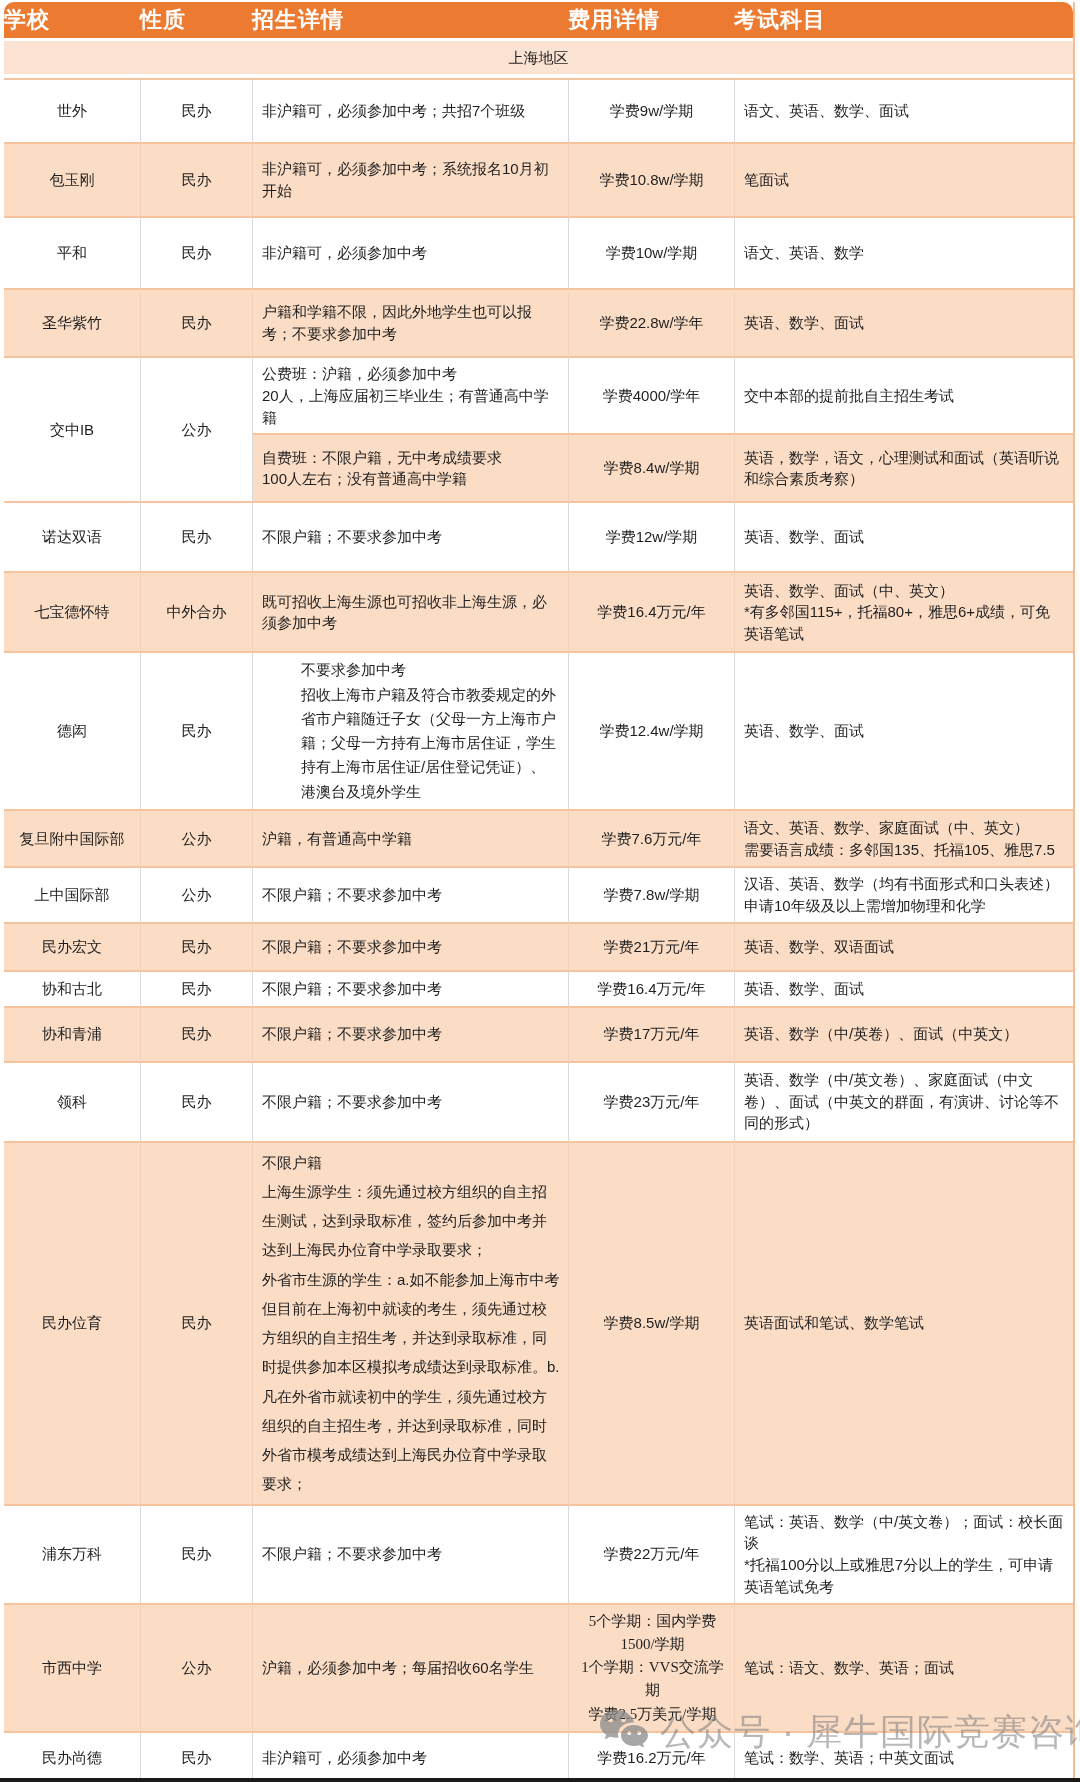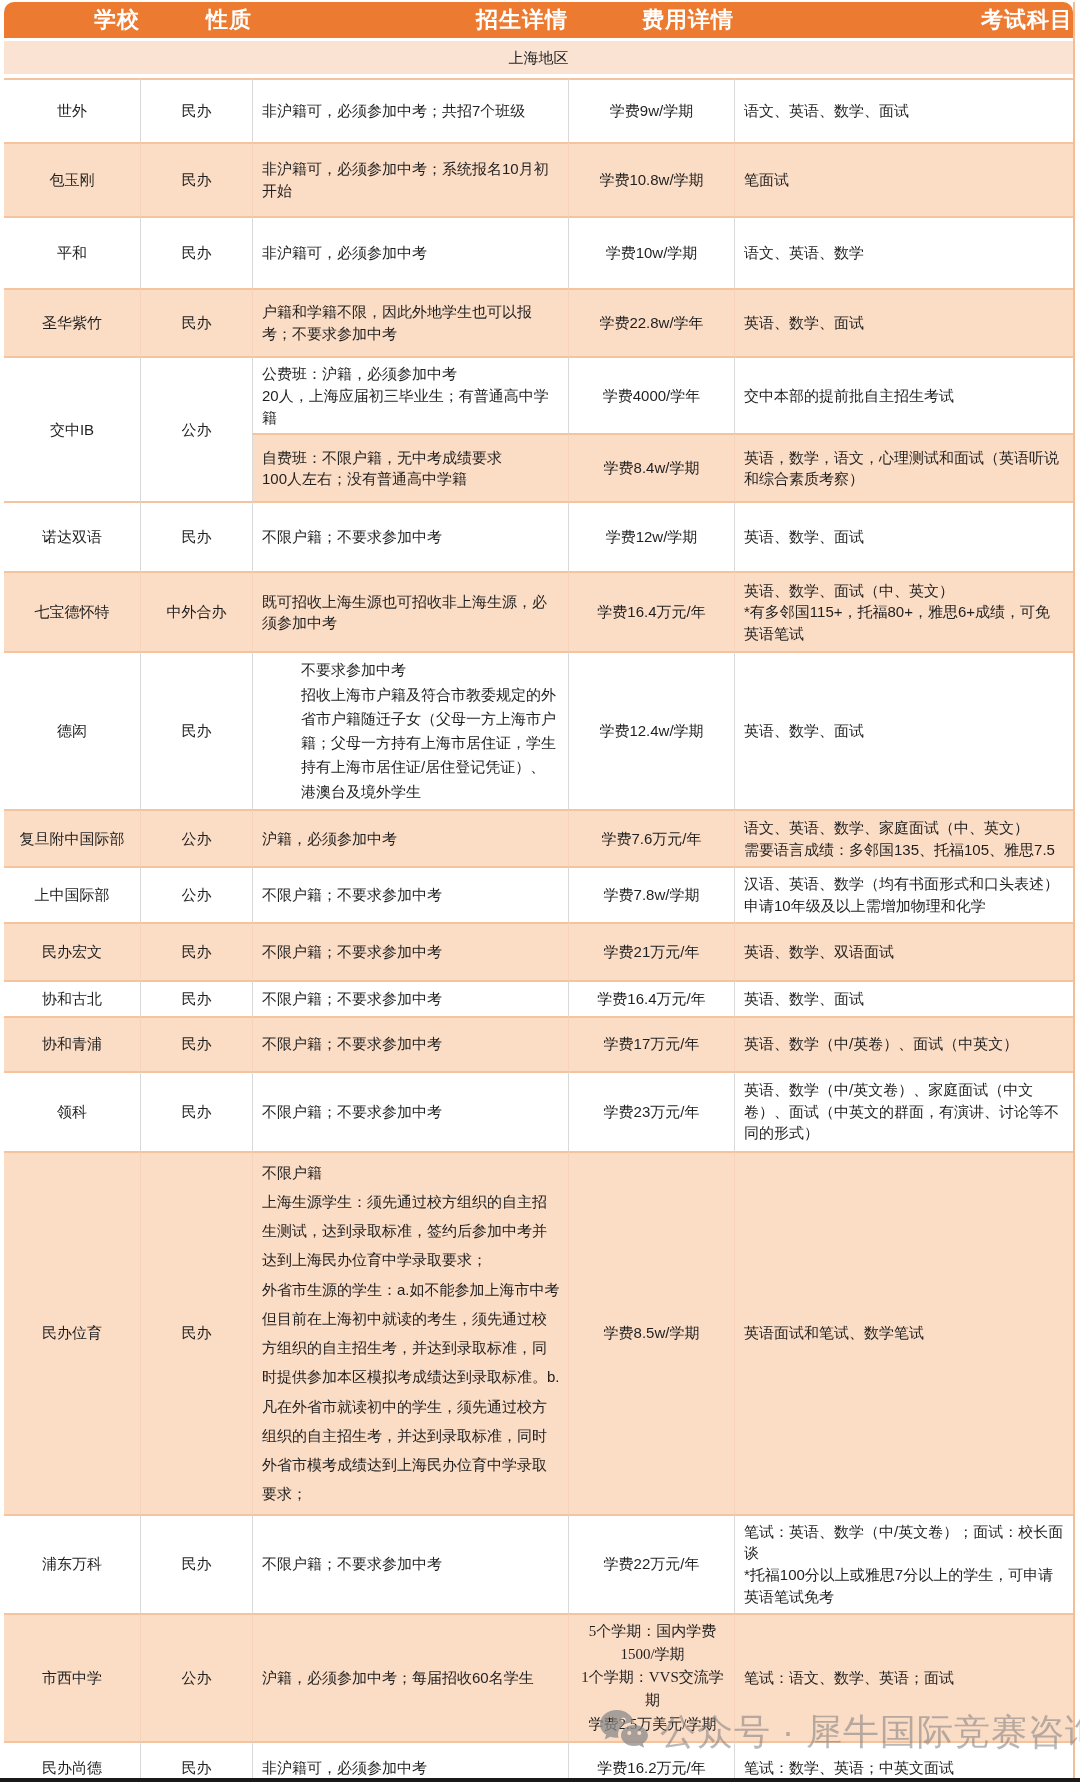--- a/index.html
+++ b/index.html
@@ -15,21 +15,21 @@
   body{
     width:1080px;height:1782px;position:relative;overflow:hidden;
     font-family:"Liberation Sans","DejaVu Sans",sans-serif;
     color:var(--text);
   }
   .table-wrap{padding:2px 5px 0 4px;}
   table{width:100%;border-collapse:separate;border-spacing:0;table-layout:fixed;}
   col.c1{width:136px;} col.c2{width:112px;} col.c3{width:316px;} col.c4{width:166px;}
   thead th{
     background:var(--orange);color:#ffffff;font-weight:bold;font-size:22px;
-    height:36px;text-align:right;vertical-align:middle;letter-spacing:1px;
+    height:36px;text-align:left;vertical-align:middle;letter-spacing:1px;
   }
   thead th:first-child{border-top-left-radius:10px;}
   thead th:last-child{border-top-right-radius:10px;}
   tr.region td{
     background:var(--band);text-align:center;vertical-align:middle;
     font-size:15px;height:40px;
     border-top:3px solid #ffffff;border-bottom:4px solid #ffffff;margin-top:20px;
   }
   tbody td{
     vertical-align:middle;font-size:15px;line-height:1.45;
@@ -143,34 +143,34 @@
       <td class="school">德闳</td>
       <td class="nature">民办</td>
       <td class="adm lh-mid">不要求参加中考
 招收上海市户籍及符合市教委规定的外省市户籍随迁子女（父母一方上海市户籍；父母一方持有上海市居住证，学生持有上海市居住证/居住登记凭证）、港澳台及境外学生</td>
       <td class="fee">学费12.4w/学期</td>
       <td class="exam">英语、数学、面试</td>
     </tr>
     <tr class="p" style="height:57px">
       <td class="school">复旦附中国际部</td>
       <td class="nature">公办</td>
-      <td class="adm">沪籍，必须参加中考</td>
+      <td class="adm">沪籍，有普通高中学籍</td>
       <td class="fee">学费7.6万元/年</td>
       <td class="exam">语文、英语、数学、家庭面试（中、英文）
 需要语言成绩：多邻国135、托福105、雅思7.5</td>
     </tr>
     <tr class="w" style="height:48px">
       <td class="school">上中国际部</td>
       <td class="nature">公办</td>
       <td class="adm">不限户籍；不要求参加中考</td>
       <td class="fee">学费7.8w/学期</td>
       <td class="exam">汉语、英语、数学（均有书面形式和口头表述）
 申请10年级及以上需增加物理和化学</td>
     </tr>
-    <tr class="p" style="height:58px">
+    <tr class="p" style="height:48px">
       <td class="school">民办宏文</td>
       <td class="nature">民办</td>
       <td class="adm">不限户籍；不要求参加中考</td>
       <td class="fee">学费21万元/年</td>
       <td class="exam">英语、数学、双语面试</td>
     </tr>
     <tr class="w" style="height:36px">
       <td class="school">协和古北</td>
       <td class="nature">民办</td>
       <td class="adm">不限户籍；不要求参加中考</td>

